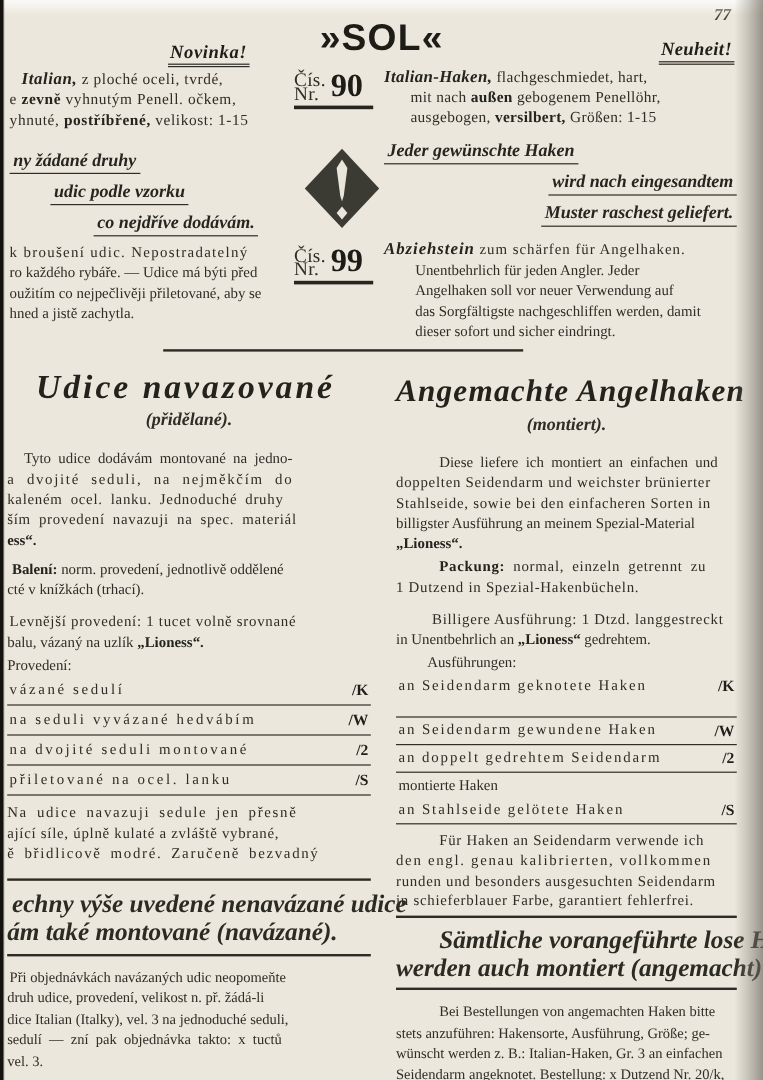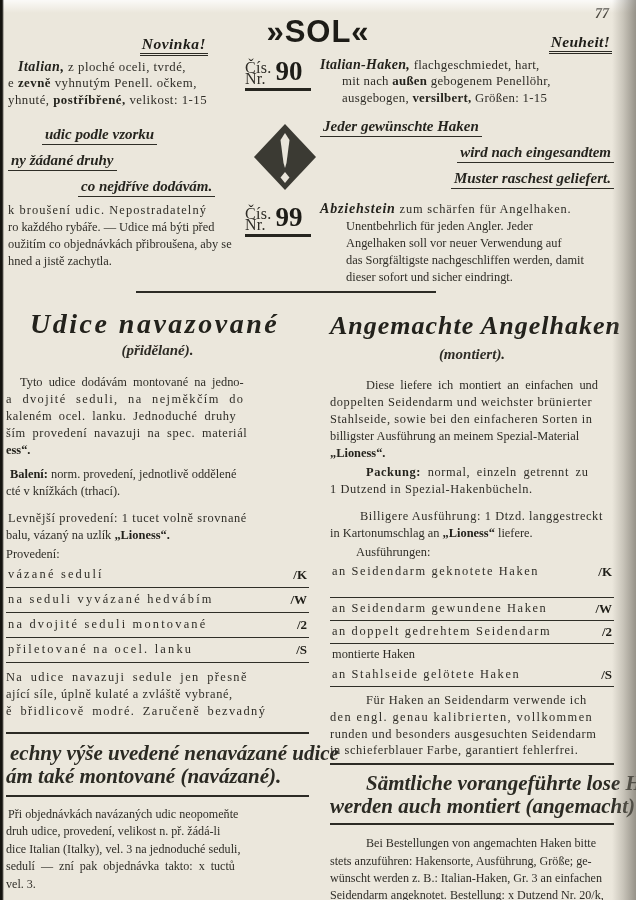--- a/index.html
+++ b/index.html
@@ -111,43 +111,43 @@
     <div class="de">
       <div class="flagline"><span class="flag">Neuheit!</span></div>
       <div class="line"><span class="bi lead">Italian-Haken,</span><span> flachgeschmiedet, hart,</span></div>
       <div class="line ind22"><span>mit nach </span><span class="b">außen</span><span> gebogenem Penellöhr,</span></div>
       <div class="line ind22"><span>ausgebogen, </span><span class="b">versilbert,</span><span> Größen: 1-15</span></div>
     </div>
   </div>
 
   <div id="secSlog">
     <div class="slog cs">
+      <div class="line s1"><span>ny žádané druhy</span></div>
       <div class="line s2"><span>udic podle vzorku</span></div>
-      <div class="line s1"><span>ny žádané druhy</span></div>
       <div class="line s3"><span>co nejdříve dodávám.</span></div>
     </div>
     <div class="diamond">
       <svg width="66" height="70" viewBox="0 0 66 70">
         <polygon points="33,2 64,35 33,68 2,35" fill="#3b3a33"></polygon>
         <path d="M33 11 L37.5 18 L34.5 41 L33 46 L31.5 41 L28.5 18 Z" fill="#e9e5da"></path>
         <polygon points="33,50 37.5,55.5 33,61 28.5,55.5" fill="#e9e5da"></polygon>
       </svg>
     </div>
     <div class="slog de">
       <div class="line s1"><span>Jeder gewünschte Haken</span></div>
       <div class="line s2"><span>wird nach eingesandtem</span></div>
       <div class="line s3"><span>Muster raschest geliefert.</span></div>
     </div>
   </div>
 
   <div id="sec99">
     <div class="cs">
       <div class="line l1">k broušení udic. Nepostradatelný</div>
       <div class="line">ro každého rybáře. — Udice má býti před</div>
-      <div class="line">oužitím co objednávkách přibroušena, aby se</div>
+      <div class="line">oužitím co nejpečlivěji přiletované, aby se</div>
       <div class="line">hned a jistě zachytla.</div>
     </div>
     <div class="badge">
       <div class="top">
         <div class="cisnr">
           <div>Čís.</div>
           <div>Nr.</div>
         </div>
         <div class="num">99</div>
       </div>
@@ -230,21 +230,21 @@
       <div class="line ls1">Stahlseide, sowie bei den einfacheren Sorten in</div>
       <div class="line">billigster Ausführung an meinem Spezial-Material</div>
       <div class="line b">„Lioness“.</div>
     </div>
     <div class="para" style="margin-top:2px;">
       <div class="line ws1" style="padding-left:36px;"><span class="b ls1">Packung:</span><span class="ls1"> normal, einzeln getrennt zu</span></div>
       <div class="line ls1">1 Dutzend in Spezial-Hakenbücheln.</div>
     </div>
     <div class="para" style="margin-top:10px;">
       <div class="line ls1" style="padding-left:30px;">Billigere Ausführung: 1 Dtzd. langgestreckt</div>
-      <div class="line"><span>in Kartonumschlag an </span><span class="b">„Lioness“</span><span> liefere.</span></div>
+      <div class="line"><span>in Unentbehrlich an </span><span class="b">„Lioness“</span><span> gedrehtem.</span></div>
     </div>
     <div class="line" style="margin-top:2px;padding-left:26px;">Ausführungen:</div>
     <div>
       <div class="vrow" style="padding:2px 2px 17px;">
           <span class="vlabel" style="letter-spacing:1.6px;">an Seidendarm geknotete Haken</span>
           <span class="vcode">/K</span>
         </div>
       <div class="vrow" style="padding:2px 2px 3px;">
           <span class="vlabel" style="letter-spacing:1.6px;">an Seidendarm gewundene Haken</span>
           <span class="vcode">/W</span>

